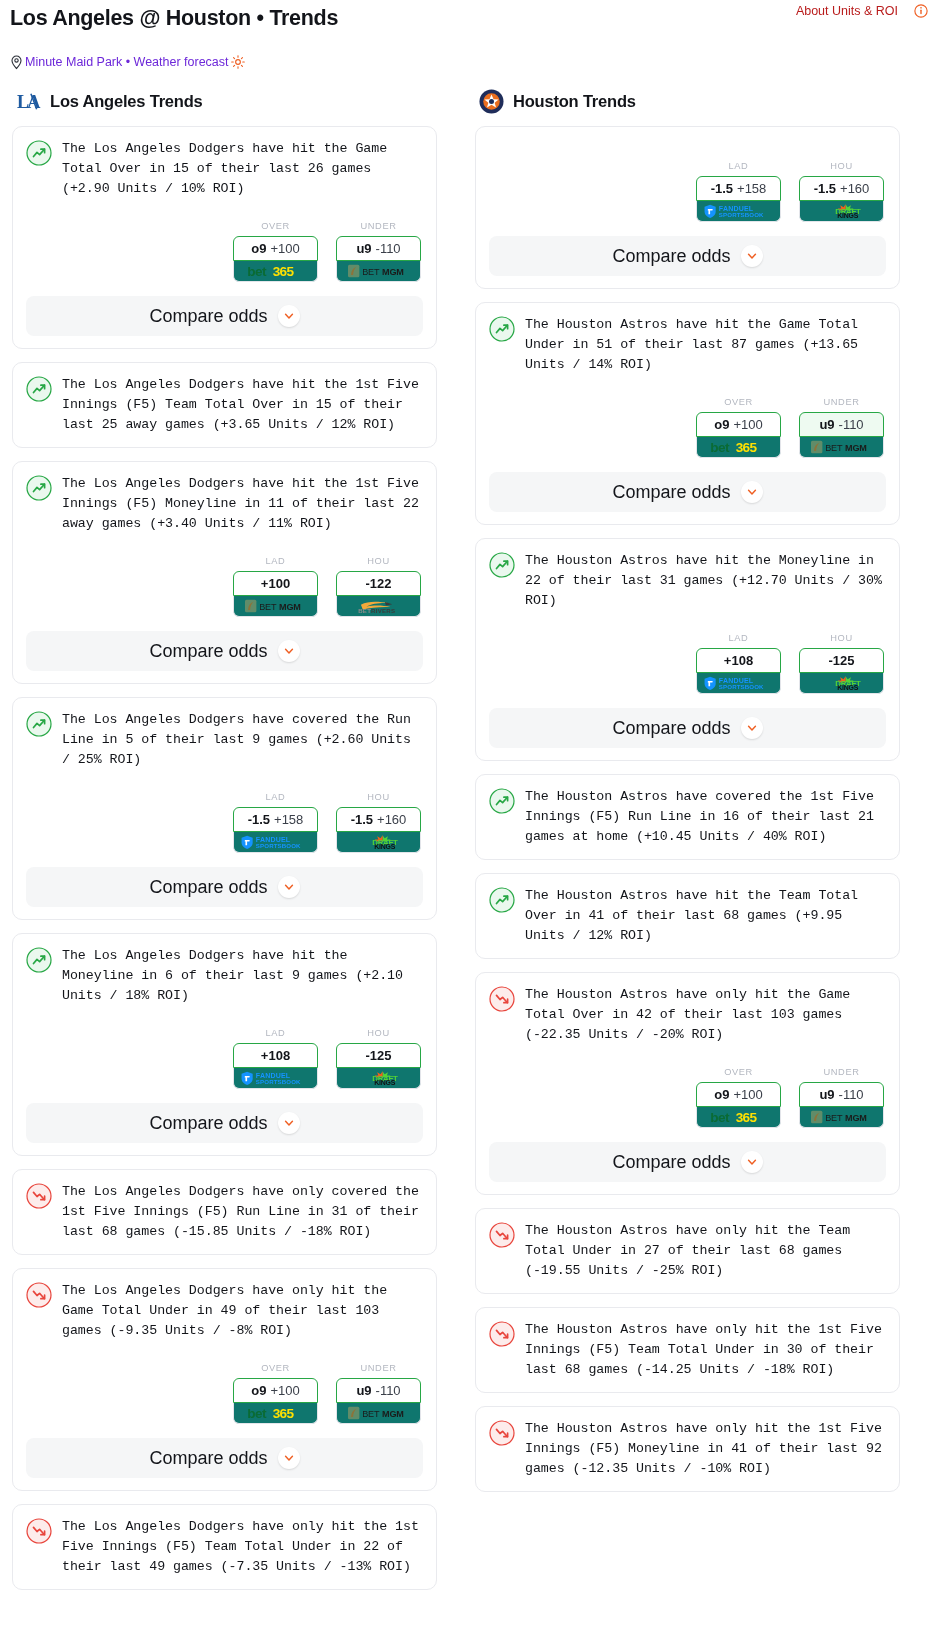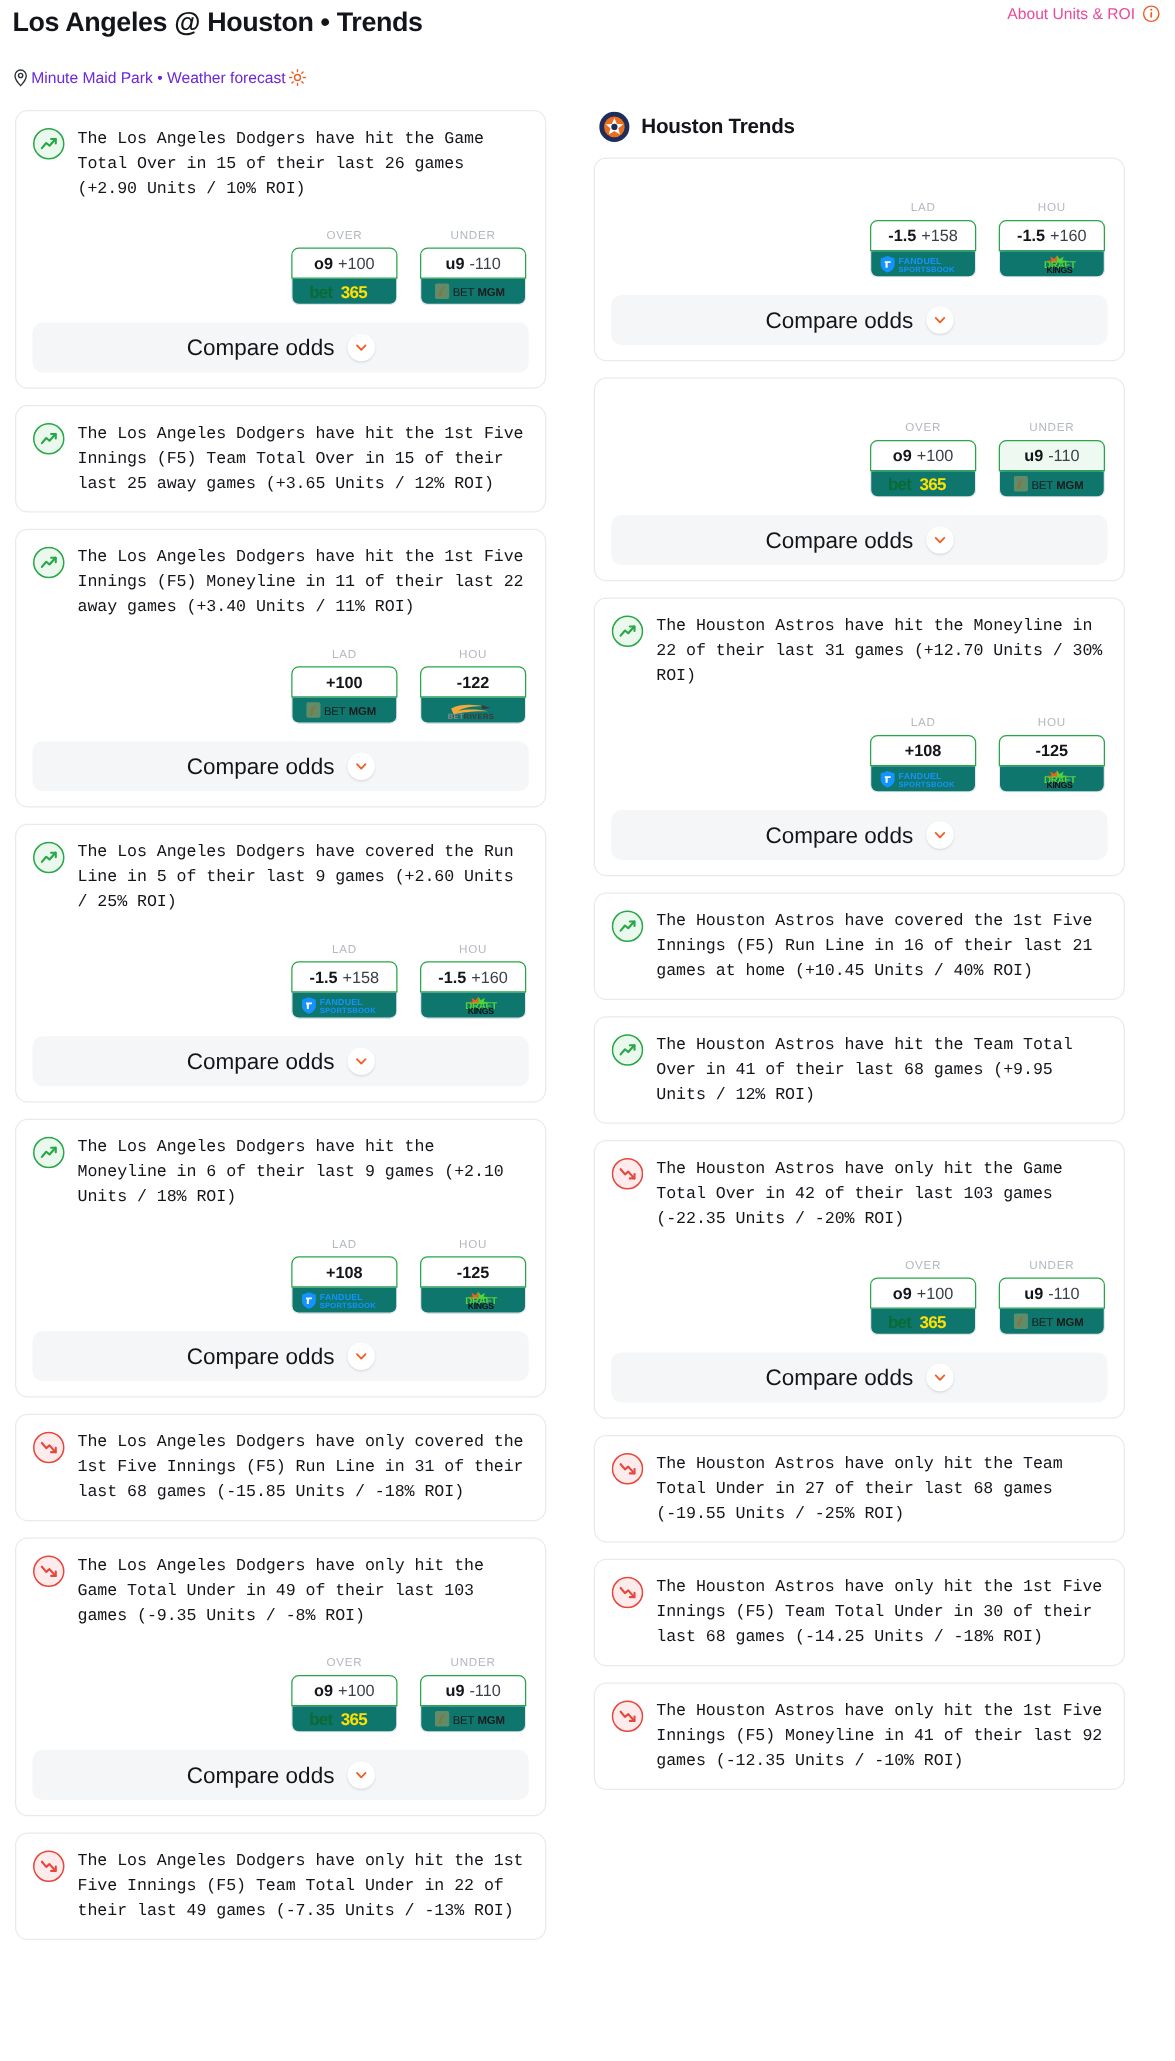--- a/index.html
+++ b/index.html
@@ -19,22 +19,22 @@
     color: #13151a; line-height: 28px;
   }
   .hdr-sub {
     display: flex; align-items: center; gap: 2px;
     margin-top: 22px; font-size: 12.5px; color: #6d28d9; line-height: 16px;
   }
   .hdr-sub .pin { width: 13px; height: 15px; flex: 0 0 auto; }
   .hdr-sub .sun { width: 14px; height: 14px; flex: 0 0 auto; }
   .about {
     position: absolute; right: 12px; top: 4px;
-    display: flex; align-items: center; gap: 6px;
-    font-size: 12.5px; color: #ec4899; cursor: pointer;
+    display: flex; align-items: center; gap: 16px;
+    font-size: 12.5px; color: #b91c1c; cursor: pointer;
   }
   .about .info-ico { width: 14px; height: 14px; }
 
   
   .cols { display: flex; gap: 38px; padding: 18px 12px 0 12px; align-items: flex-start; }
   .col { width: 425px; flex: 0 0 425px; }
 
   .col-head {
     display: flex; align-items: center; gap: 9px;
     margin-bottom: 12px; padding-left: 4px; height: 26px;
@@ -130,20 +130,27 @@
           <circle cx="8" cy="8" r="7" fill="none" stroke="#ef5f23" stroke-width="1.3"></circle>
           <circle cx="8" cy="4.4" r="0.95" fill="#ef5f23"></circle>
           <rect x="7.2" y="6.3" width="1.6" height="5.3" rx="0.8" fill="#ef5f23"></rect>
         </svg>
       </span>
     </div>
   </div>
 
   <div class="cols" id="columns">
       <div class="col">
+        <div class="col-head">
+          <span class="teamlogo"><svg viewBox="0 0 26 26" width="25" height="25">
+              <text x="1" y="20" font-family="Liberation Serif, serif" font-size="19" font-weight="700" fill="#1e5aa0" letter-spacing="-2">LA</text>
+              <path d="M15.5 5 L21.5 21" stroke="#1e5aa0" stroke-width="1.6"></path>
+            </svg></span>
+          <span class="label">Los Angeles Trends</span>
+        </div>
         <div class="card">
           <div class="card-top">
             <span class="trend-ico"><svg viewBox="0 0 26 26" width="26" height="26">
                 <circle cx="13" cy="13" r="12" fill="#eaf8ee" stroke="#27a745" stroke-width="1.2"></circle>
                 <path d="M7.5 16.5 L11 12.4 L13.6 14.6 L18.4 9.2" fill="none" stroke="#27a745" stroke-width="1.7" stroke-linecap="round" stroke-linejoin="round"></path>
                 <path d="M14.9 9.2 L18.6 9.2 L18.6 12.7" fill="none" stroke="#27a745" stroke-width="1.7" stroke-linecap="round" stroke-linejoin="round"></path>
               </svg></span>
             <div class="trend-text">The Los Angeles Dodgers have hit the Game Total Over in 15 of their last 26 games (+2.90 Units / 10% ROI)</div>
           </div>
           <div class="odds-row">
@@ -456,20 +463,28 @@
           <div class="compare">
             <span class="ctext">Compare odds</span>
             <span class="chev">
               <svg viewBox="0 0 14 14" width="12" height="12">
                 <path d="M3 5 L7 9.2 L11 5" fill="none" stroke="#ef5f23" stroke-width="1.7" stroke-linecap="round" stroke-linejoin="round"></path>
               </svg>
             </span>
           </div>
         </div>
         <div class="card">
+          <div class="card-top">
+            <span class="trend-ico"><svg viewBox="0 0 26 26" width="26" height="26">
+                <circle cx="13" cy="13" r="12" fill="#eaf8ee" stroke="#27a745" stroke-width="1.2"></circle>
+                <path d="M7.5 16.5 L11 12.4 L13.6 14.6 L18.4 9.2" fill="none" stroke="#27a745" stroke-width="1.7" stroke-linecap="round" stroke-linejoin="round"></path>
+                <path d="M14.9 9.2 L18.6 9.2 L18.6 12.7" fill="none" stroke="#27a745" stroke-width="1.7" stroke-linecap="round" stroke-linejoin="round"></path>
+              </svg></span>
+            <div class="trend-text">The Houston Astros have hit the Game Total Under in 51 of their last 87 games (+13.65 Units / 14% ROI)</div>
+          </div>
           <div class="odds-row">
             <div class="odds-col">
               <div class="odds-head">OVER</div>
               <div class="odds-box">
                 <span class="pri">o9</span>
                 <span class="sec">+100</span>
               </div>
               <div class="book-box">
                 <svg viewBox="0 0 74 16" width="70" height="15">
                   <text x="0" y="13" font-family="Liberation Sans, sans-serif" font-size="14.5" font-weight="700" fill="#0a6b34" letter-spacing="-0.6">bet</text>

